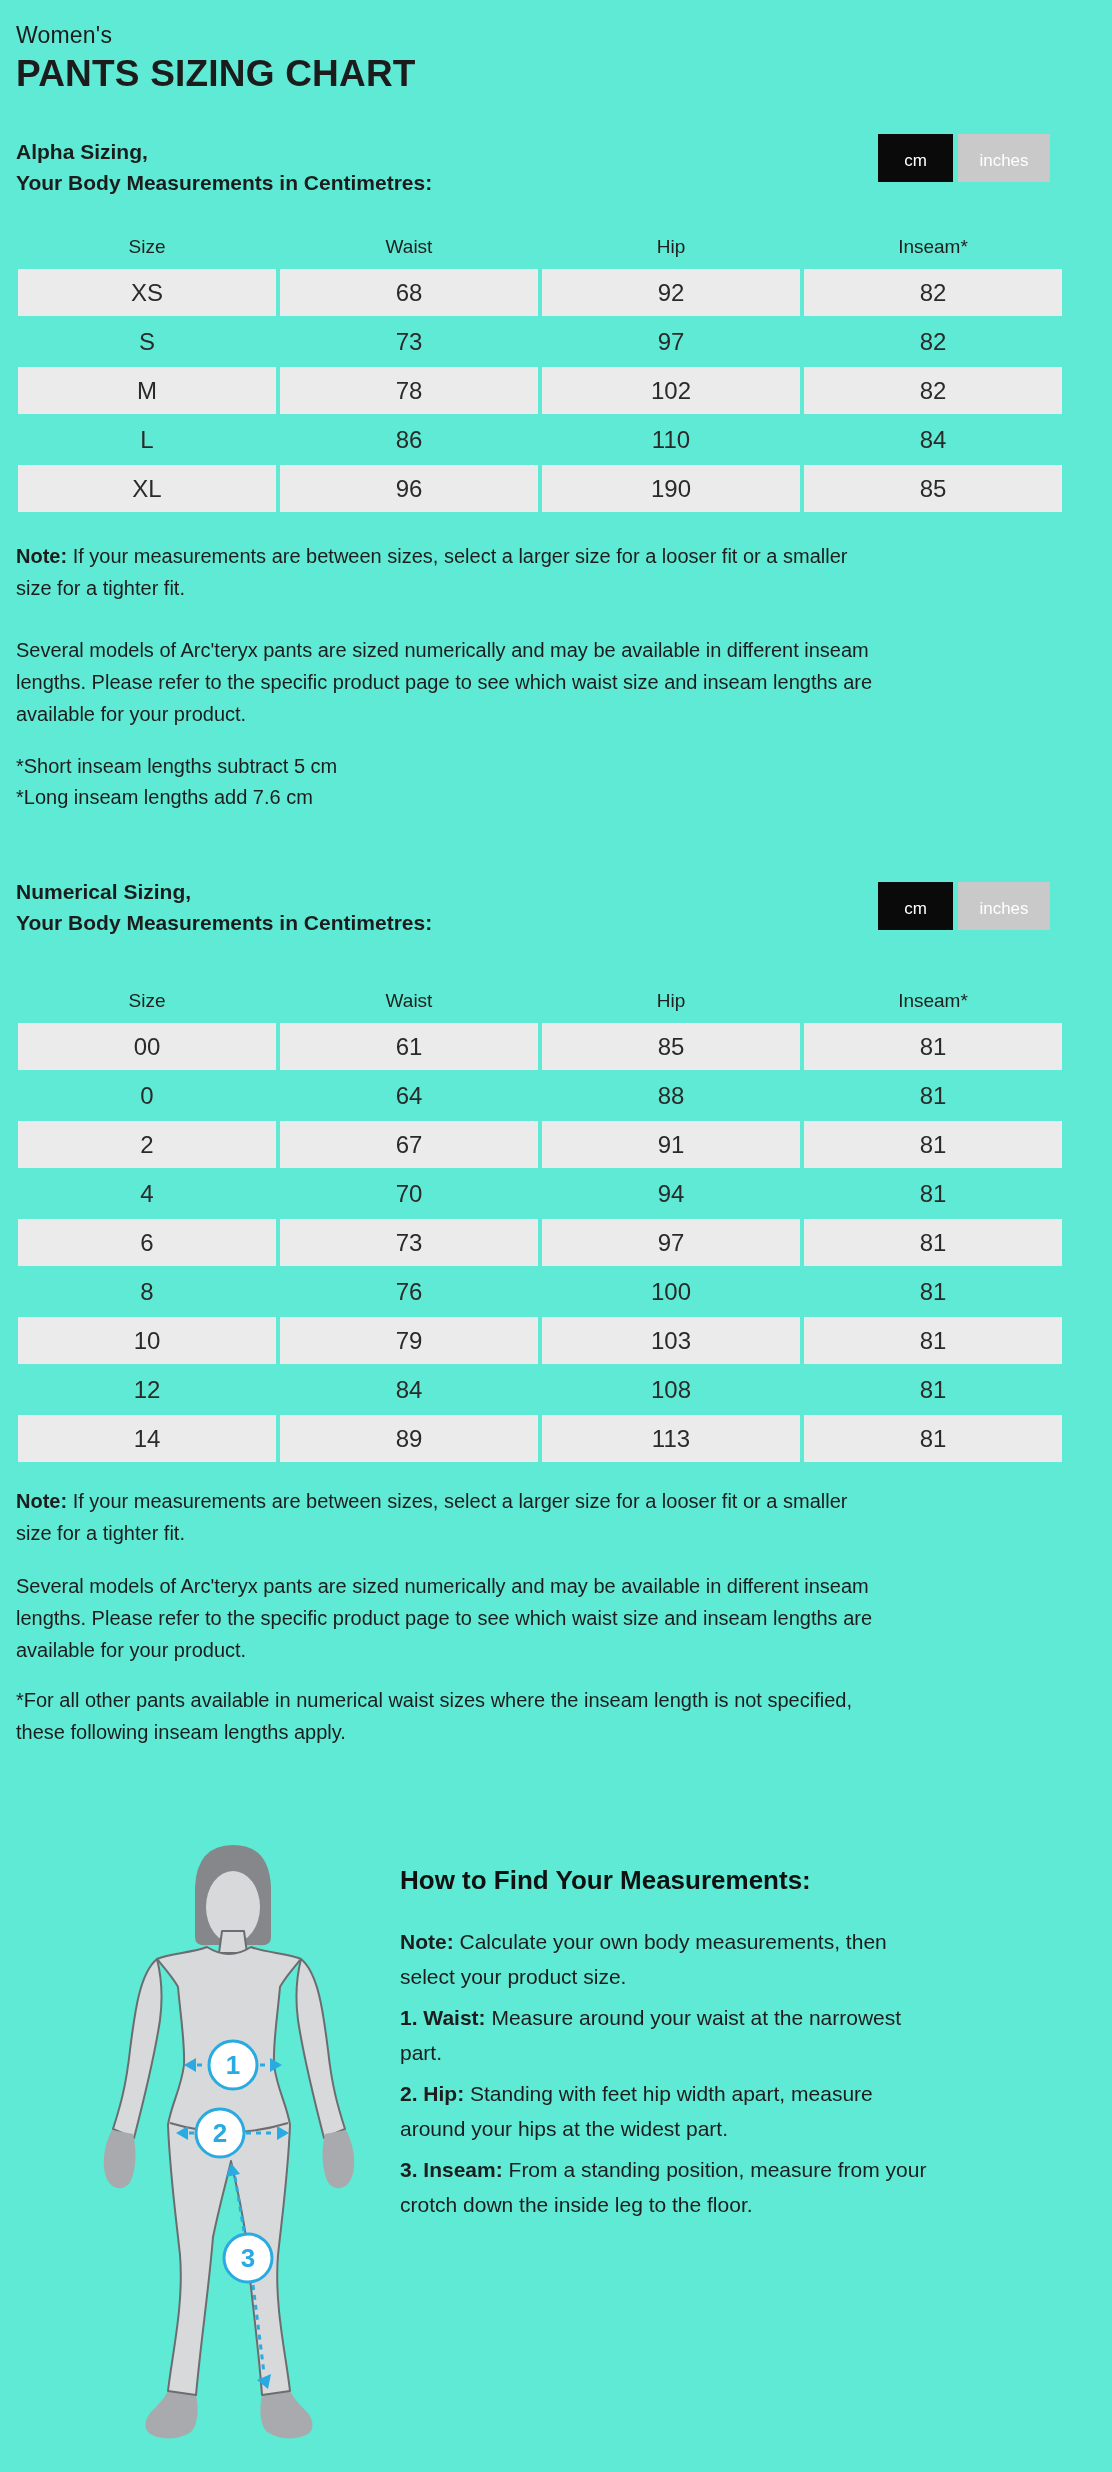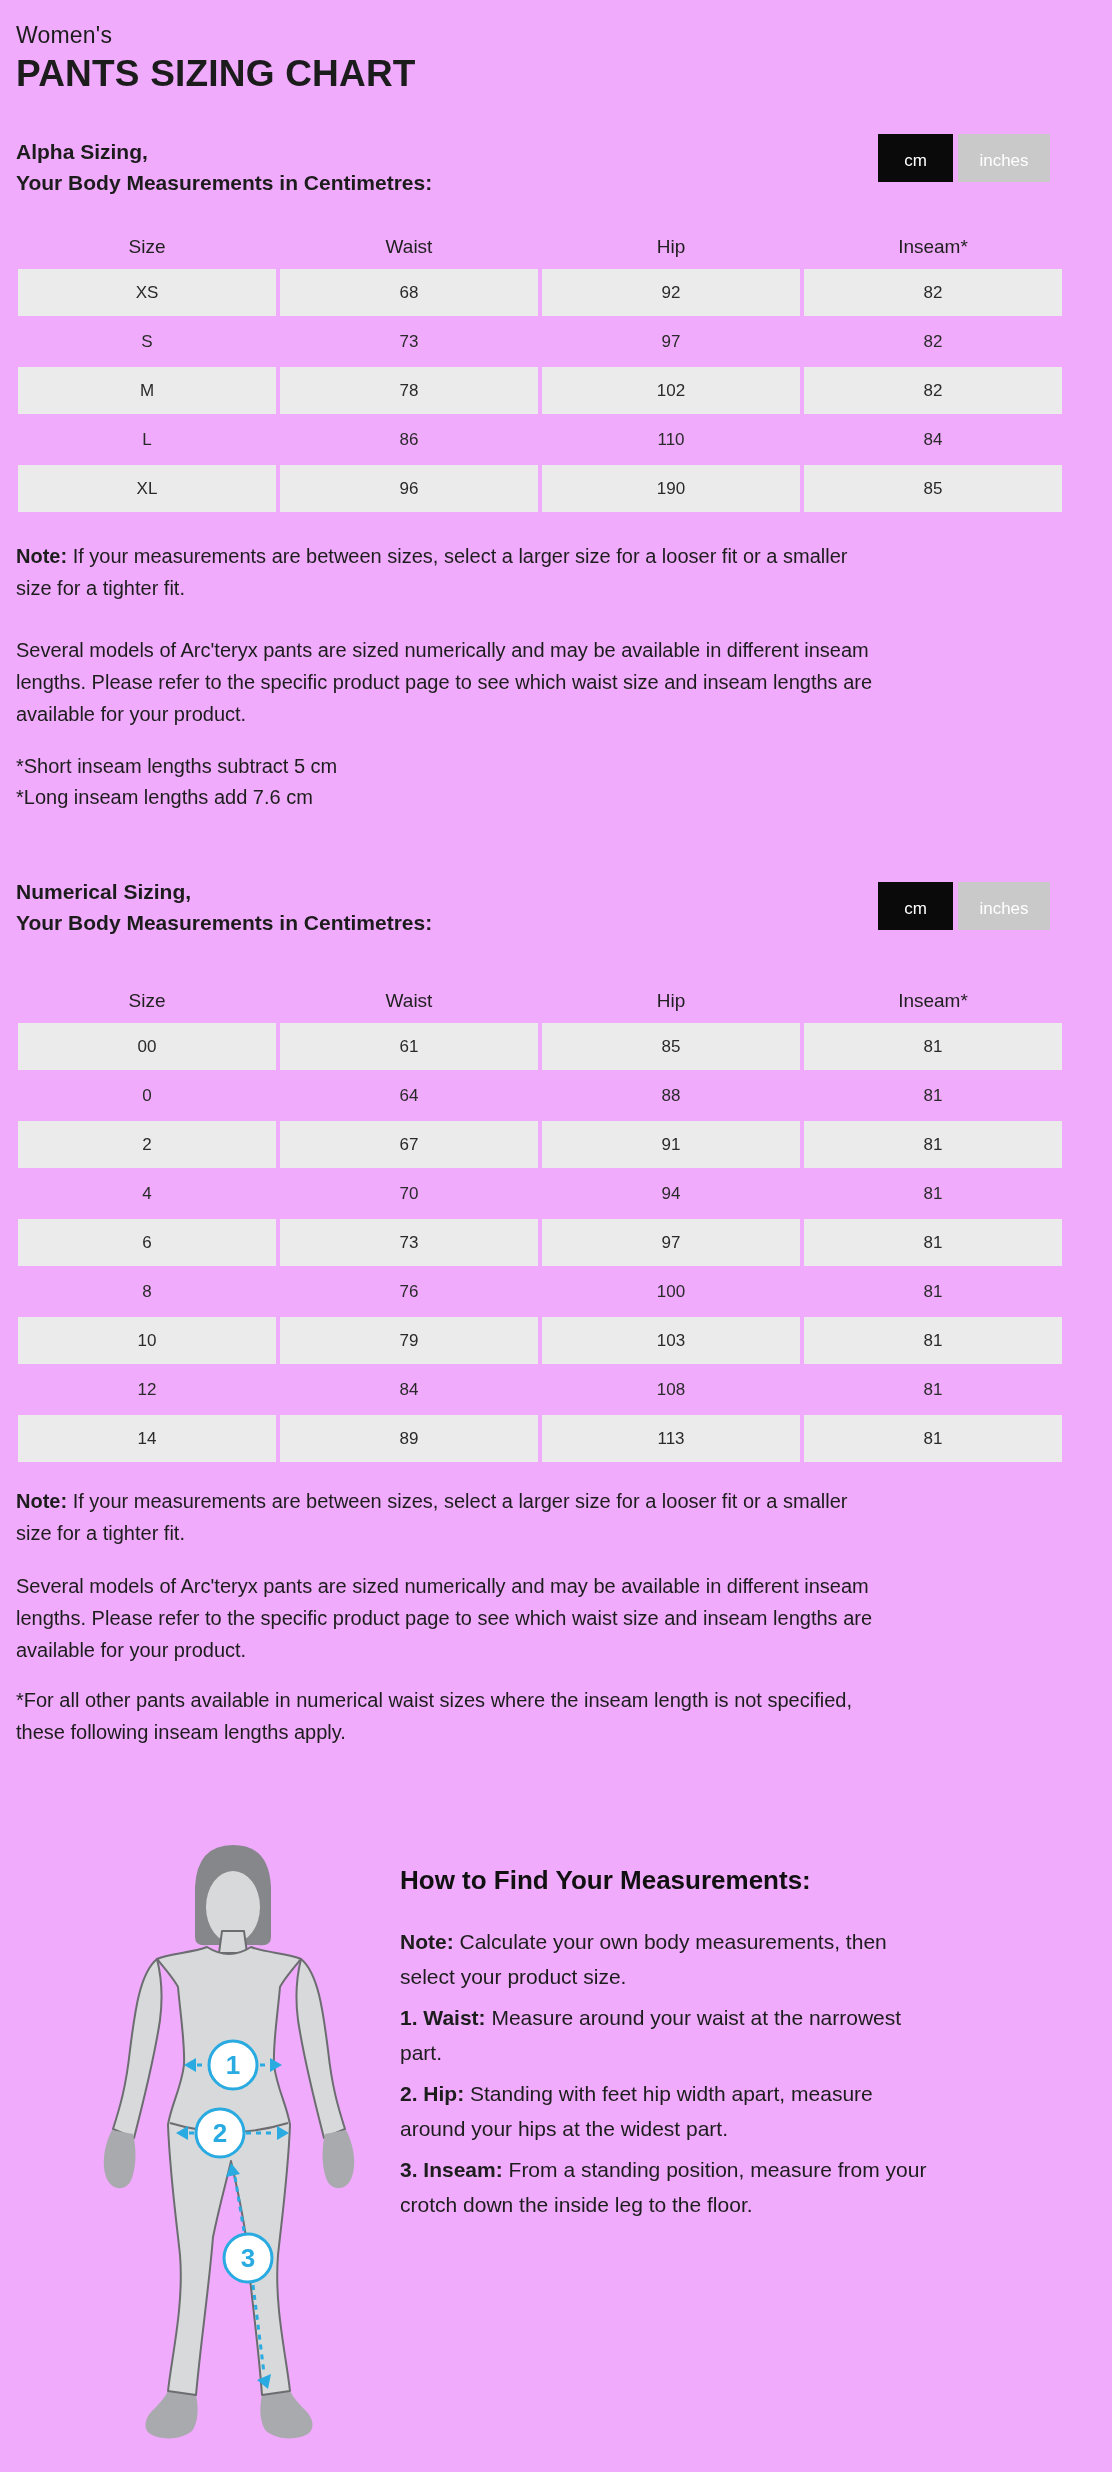--- a/index.html
+++ b/index.html
@@ -1,17 +1,17 @@
 <!DOCTYPE html>
 <html><head>
 <meta charset="utf-8">
 <style>
   html,body { margin:0; padding:0; background:#fff; }
   body { font-family:"Liberation Sans", sans-serif; color:#1c1c1c; }
-  .page { position:relative; width:1112px; height:2472px; background:#f0abfc; overflow:hidden; }
+  .page { position:relative; width:1112px; height:2472px; background:#5eead4; overflow:hidden; }
 
   
   .header { position:absolute; left:16px; top:22px; }
   .title-small { font-size:23px; font-weight:400; margin:0; letter-spacing:.2px; }
   .title-large { font-size:37px; font-weight:700; margin:4px 0 0 0; letter-spacing:.2px; }
 
   
   .section-heading { position:absolute; left:16px; font-size:21px; font-weight:700; line-height:31px; white-space:pre-line; }
   .heading-alpha { top:136px; }
   .heading-num   { top:876px; }
@@ -22,21 +22,21 @@
   .toggle-num   { top:882px; }
   .toggle button { border:none; height:48px; font-family:inherit; font-size:17px; color:#ffffff; cursor:pointer; padding:17px; }
   .btn-cm { width:75px; background:#0a0a0a; }
   .btn-inches { width:92px; background:#c9c9c9; }
 
   
   table.size-table { position:absolute; left:14px; width:1052px; border-collapse:separate; border-spacing:4px 2px; table-layout:fixed; }
   .table-alpha { top:225px; }
   .table-num   { top:979px; }
   table.size-table th { font-weight:400; font-size:19px; height:38px; text-align:center; color:#1f1f1f; }
-  table.size-table td { height:45px; text-align:center; font-size:17px; color:#2a2a2a; }
+  table.size-table td { height:45px; text-align:center; font-size:24px; color:#2a2a2a; }
   table.size-table tbody tr:nth-child(odd) td { background:#ebebeb; }
 
   
   .copy { position:absolute; left:16px; width:950px; font-size:20px; line-height:32px; white-space:pre-line; margin:0; color:#1d1d1d; }
   .b { font-weight:700; }
   .note-alpha { top:540px; }
   .para-alpha { top:634px; }
   .foot1-alpha { top:750px; }
   .foot2-alpha { top:781px; }
   .note-num { top:1485px; }

